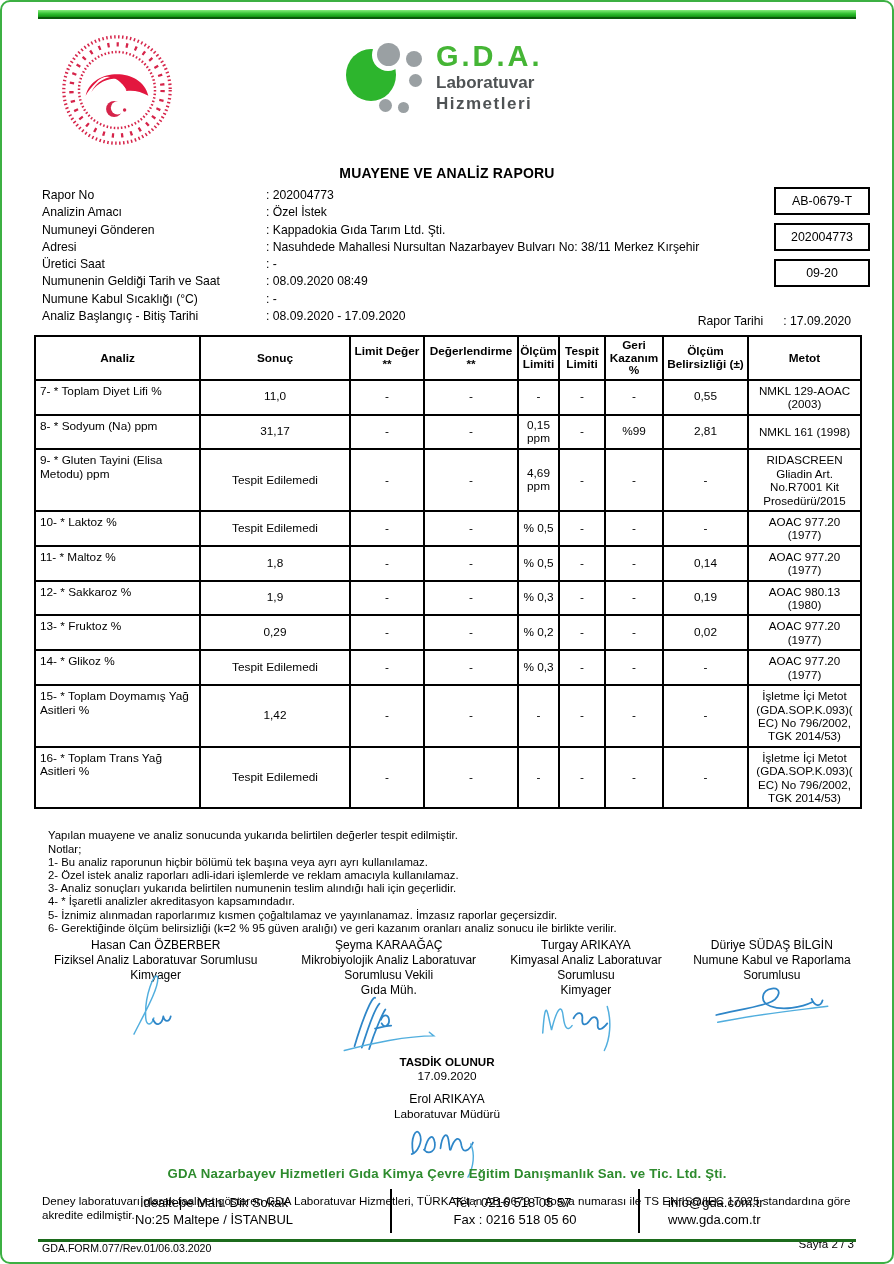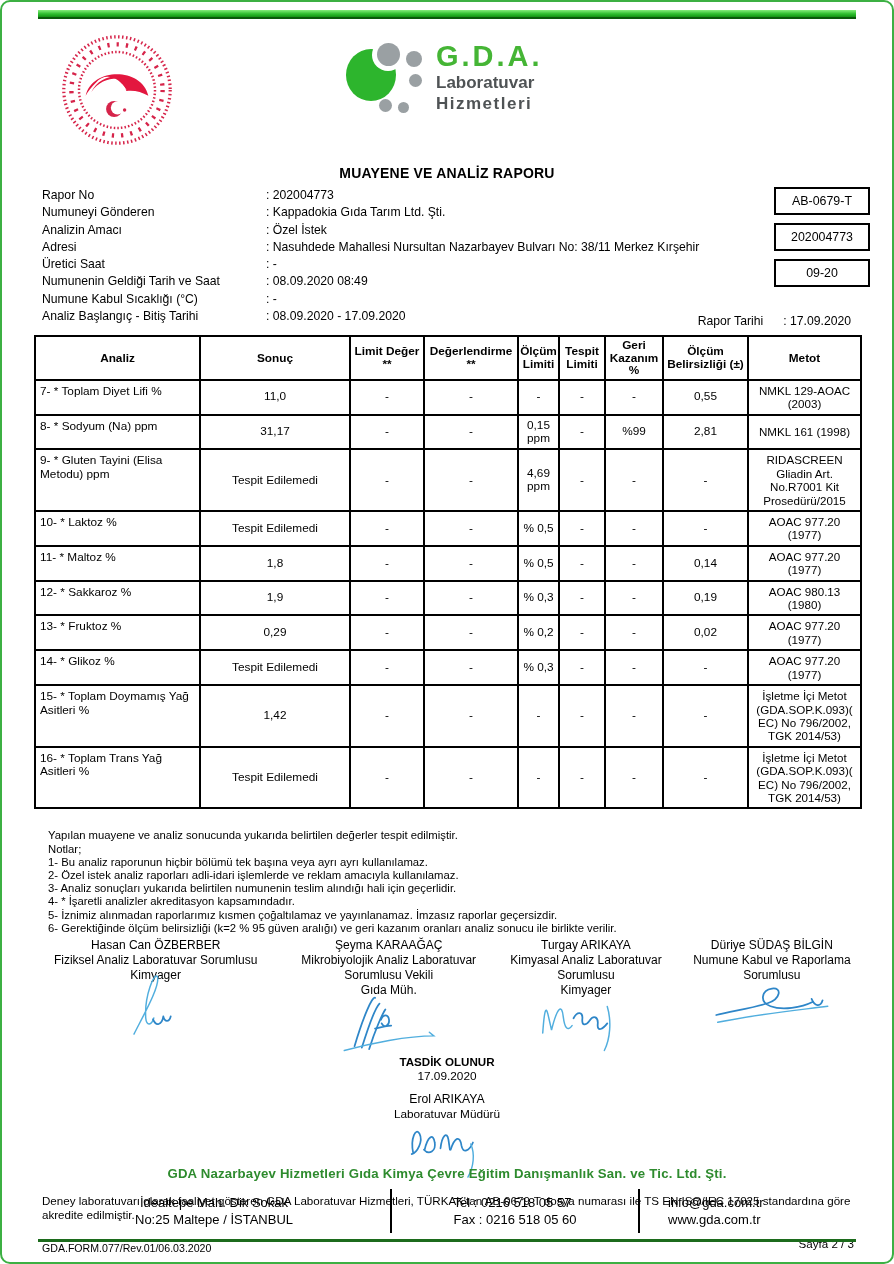--- a/index.html
+++ b/index.html
@@ -130,27 +130,27 @@
 
   <div class="meta">
     <div>
 
         <div class="meta-row">
           <div class="meta-label">Rapor No</div>
           <div class="meta-value">: 202004773</div>
         </div>
 
         <div class="meta-row">
+          <div class="meta-label">Analizin Amacı</div>
+          <div class="meta-value">: Özel İstek</div>
+        </div>
+
+        <div class="meta-row">
           <div class="meta-label">Numuneyi Gönderen</div>
           <div class="meta-value">: Kappadokia Gıda Tarım Ltd. Şti.</div>
-        </div>
-
-        <div class="meta-row">
-          <div class="meta-label">Analizin Amacı</div>
-          <div class="meta-value">: Özel İstek</div>
         </div>
 
         <div class="meta-row">
           <div class="meta-label">Adresi</div>
           <div class="meta-value">: Nasuhdede Mahallesi Nursultan Nazarbayev Bulvarı No: 38/11 Merkez Kırşehir</div>
         </div>
 
         <div class="meta-row">
           <div class="meta-label">Üretici Saat</div>
           <div class="meta-value">: -</div>

